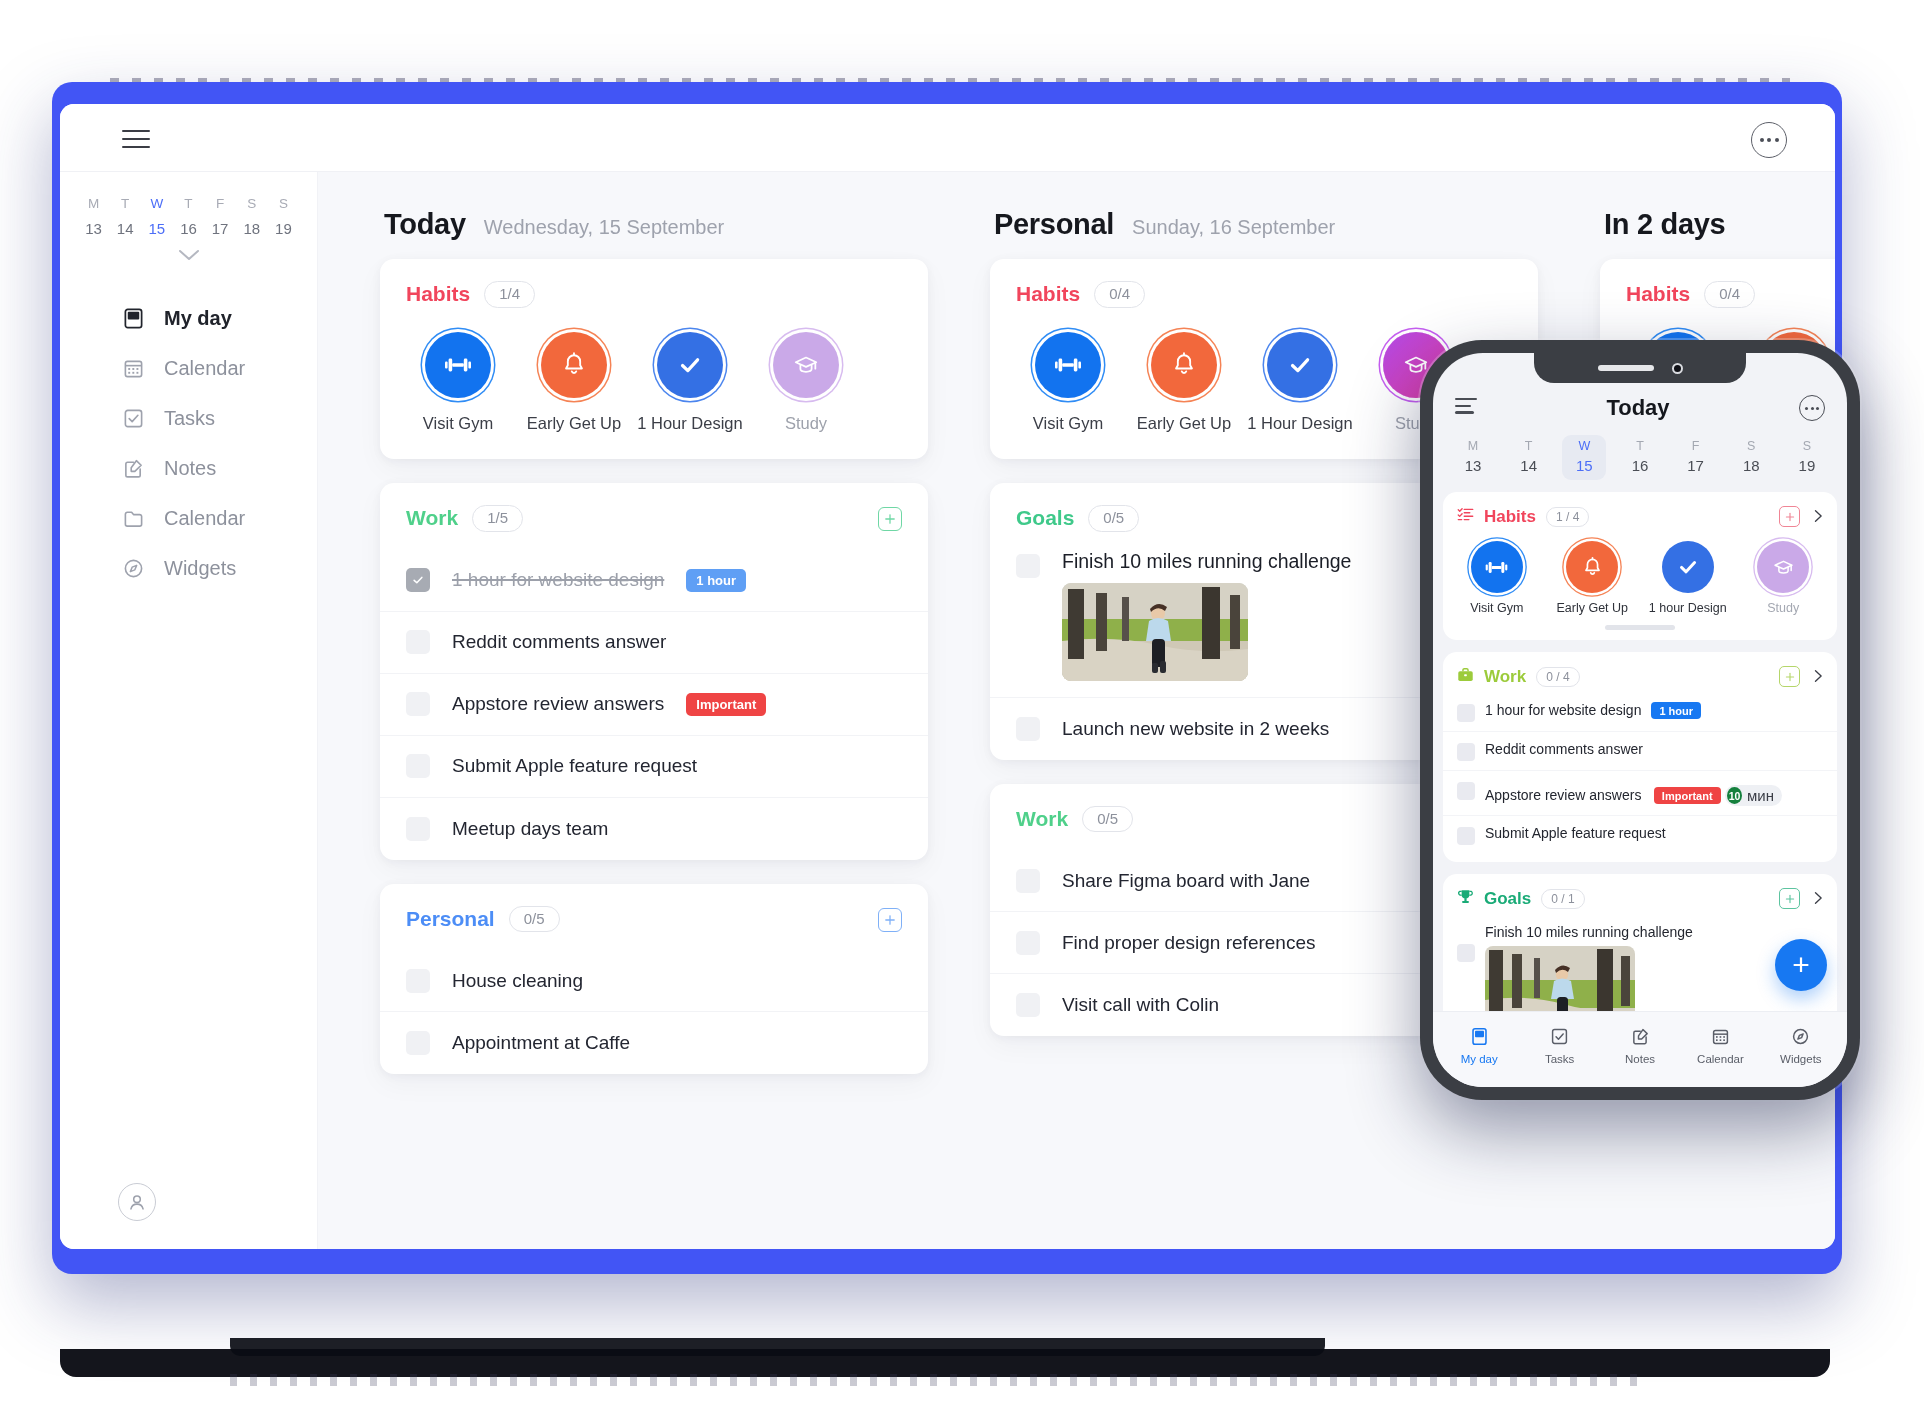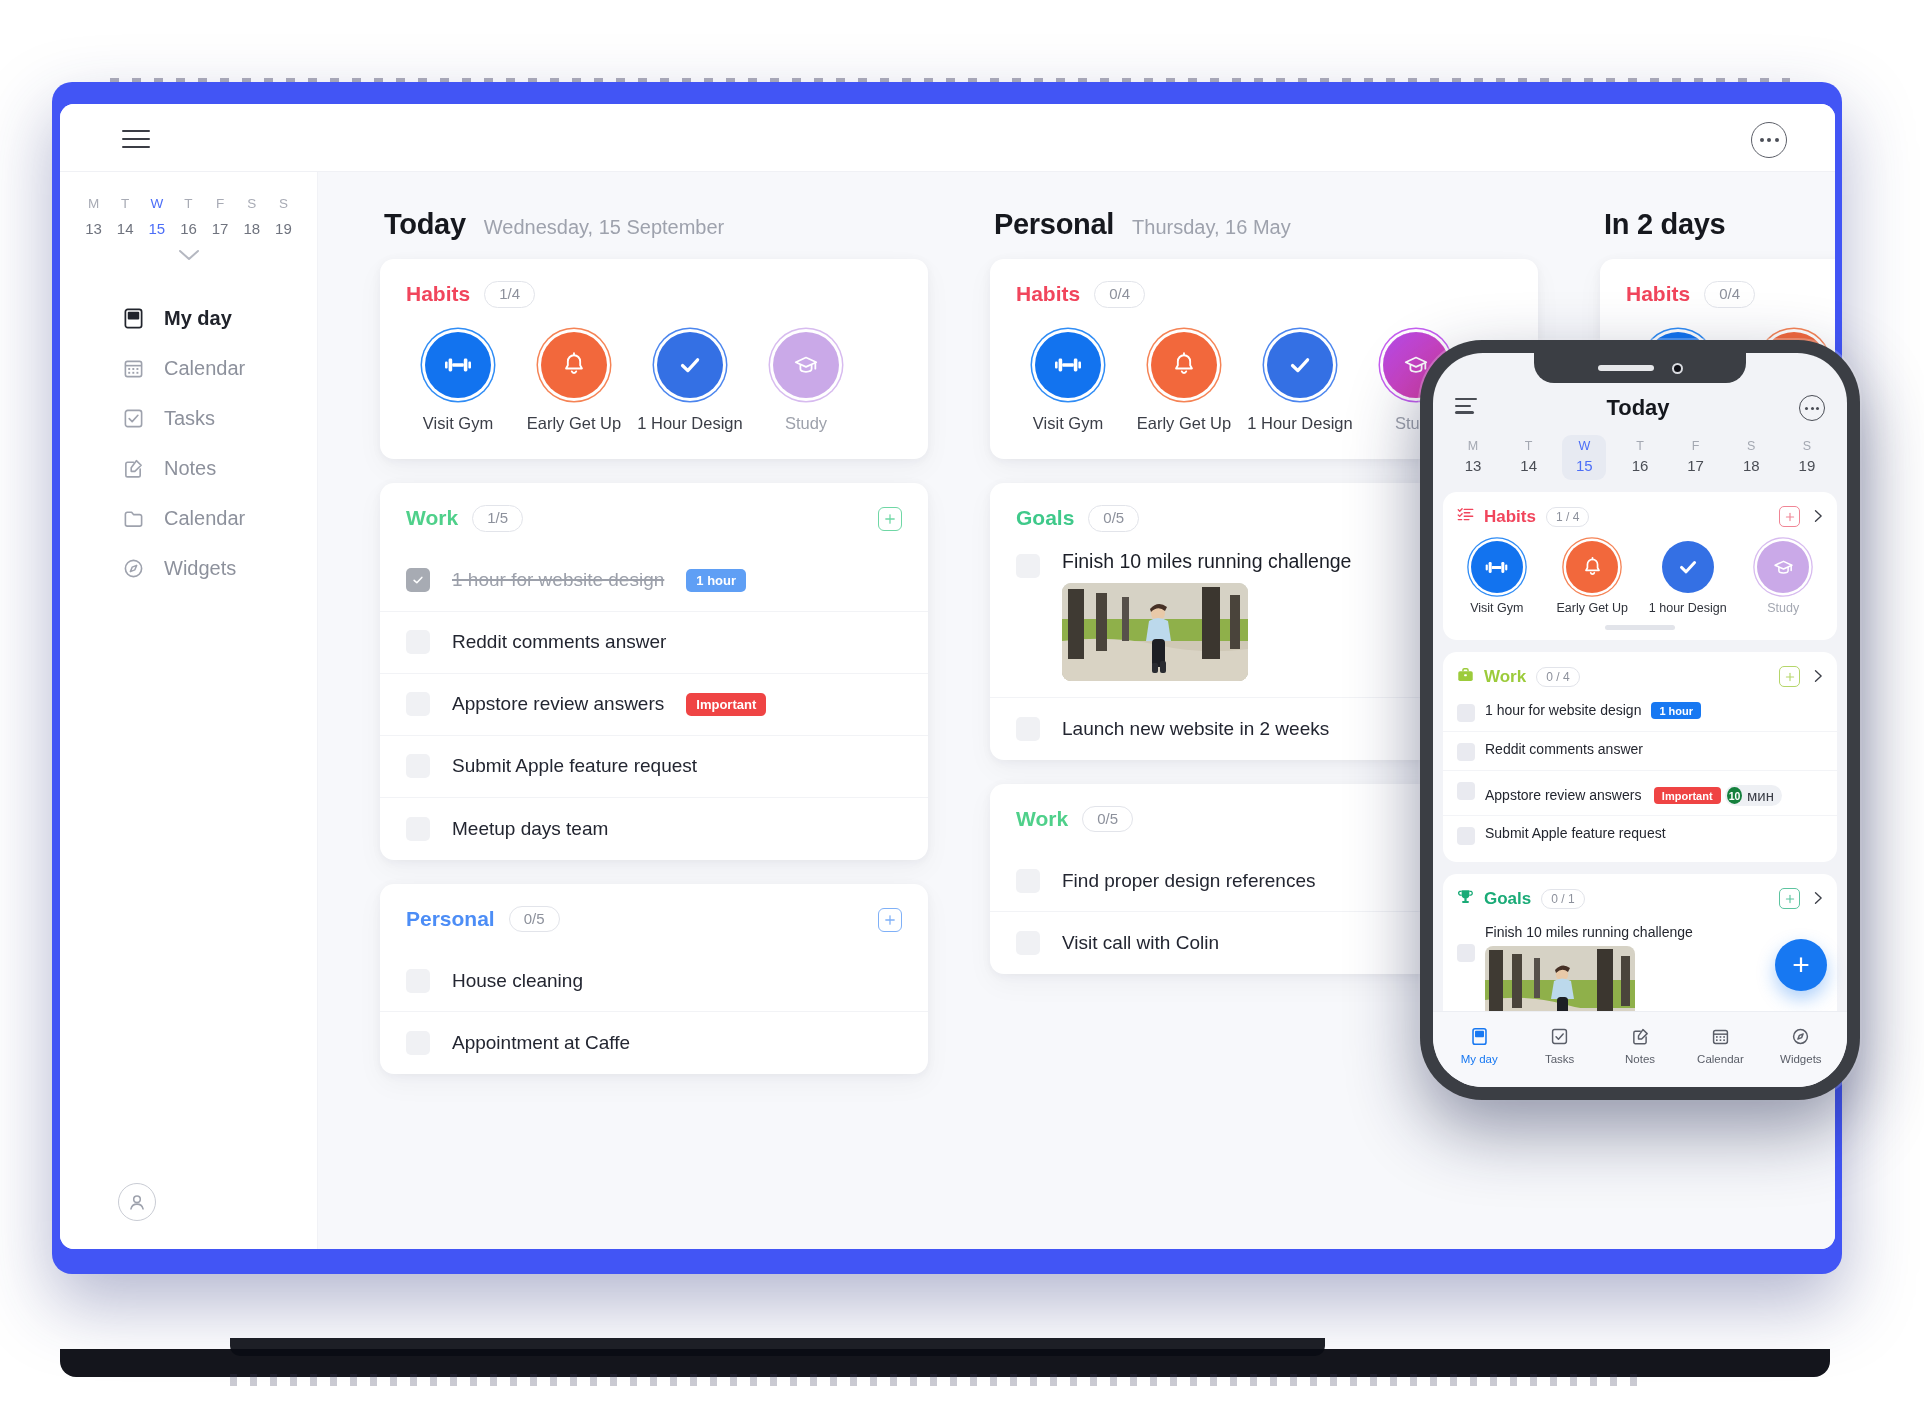--- a/index.html
+++ b/index.html
@@ -574,21 +574,21 @@
                 <span class="tbox"></span>
                 <span class="ttext">Appointment at Caffe</span>
               </div>
             </div>
           </div>
         </div>
 
         <div class="col">
           <div class="col-head">
             <div class="col-title">Personal</div>
-            <div class="col-date">Thursday, 16 May</div>
+            <div class="col-date">Sunday, 16 September</div>
           </div>
 
           <div class="card">
             <div class="card-head">
               <span class="sec-title habits">Habits</span>
               <span class="counter">0/4</span>
             </div>
             <div class="habits-row">
               <div class="habit">
                 <div class="hcircle hc-gym">
@@ -674,20 +674,24 @@
           </div>
 
           <div class="card">
             <div class="card-head">
               <span class="sec-title work">Work</span>
               <span class="counter">0/5</span>
             </div>
             <div style="padding-top:14px">
               <div class="trow">
                 <span class="tbox"></span>
+                <span class="ttext">Share Figma board with Jane</span>
+              </div>
+              <div class="trow">
+                <span class="tbox"></span>
                 <span class="ttext">Find proper design references</span>
               </div>
               <div class="trow">
                 <span class="tbox"></span>
                 <span class="ttext">Visit call with Colin</span>
               </div>
             </div>
           </div>
         </div>
 

